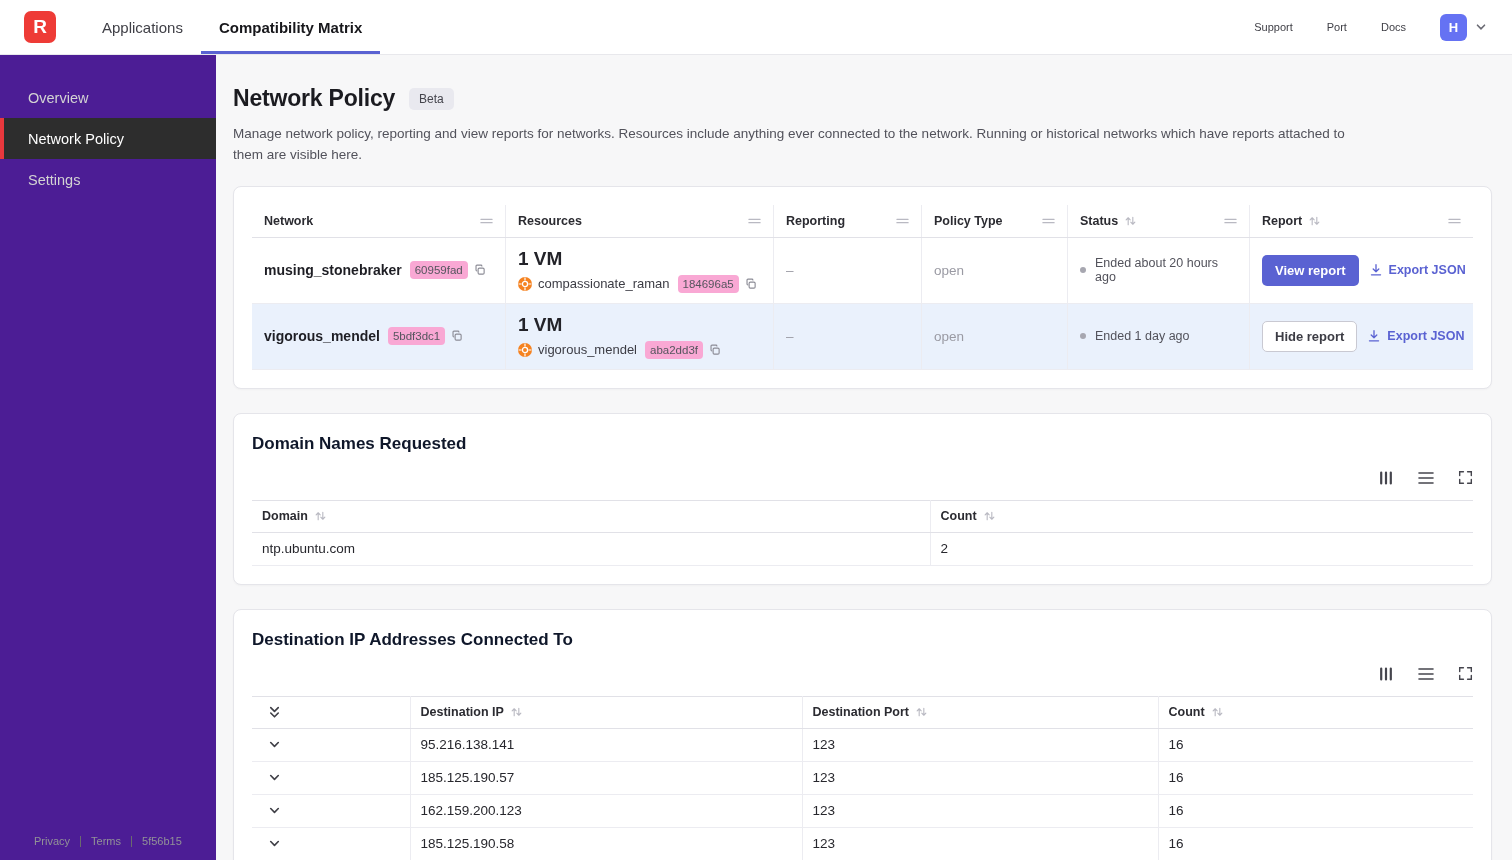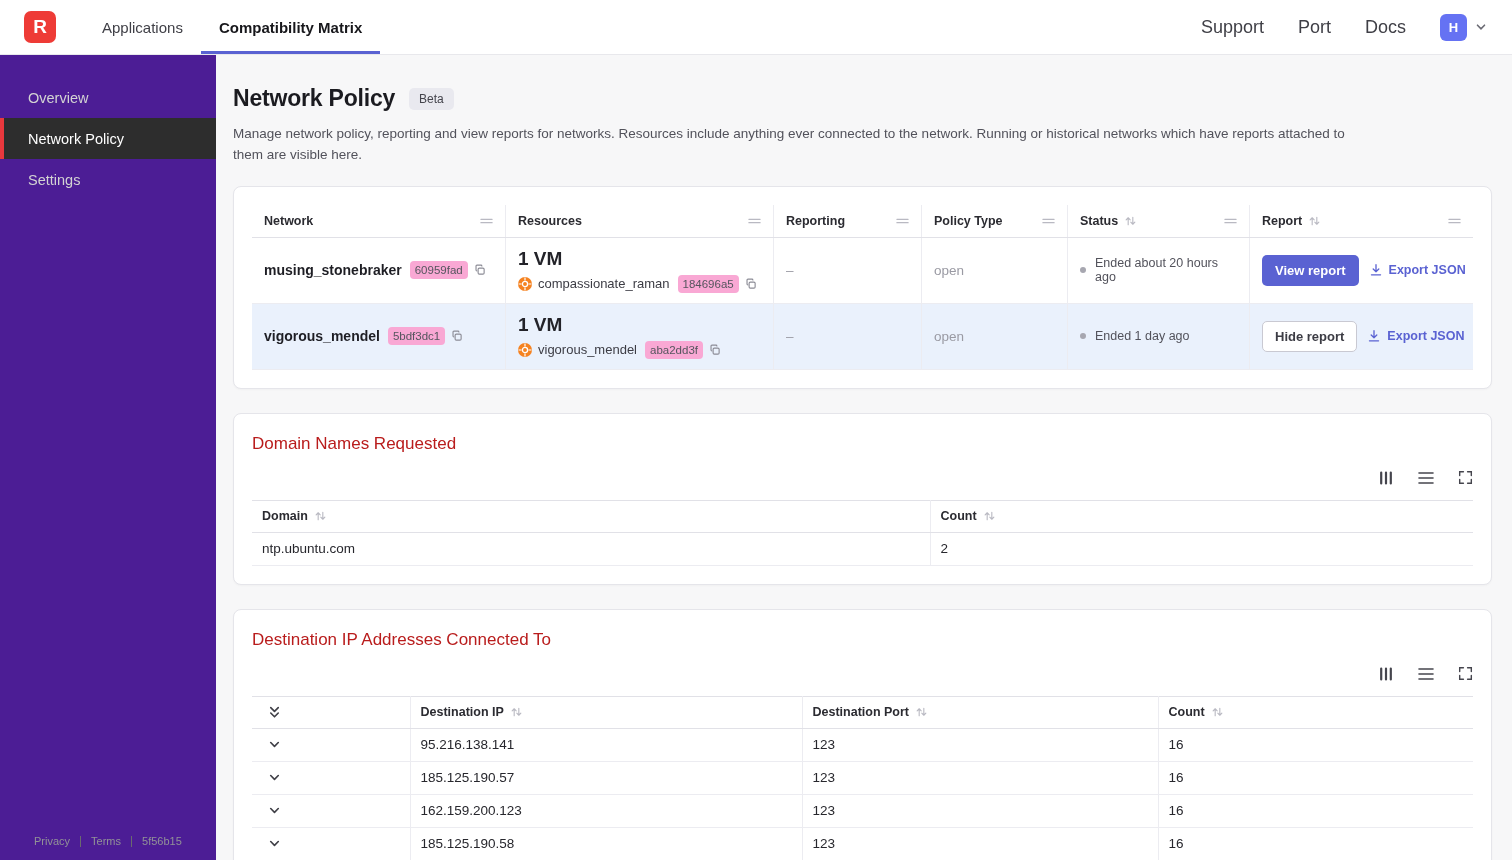--- a/index.html
+++ b/index.html
@@ -14,21 +14,21 @@
   html,body{width:1512px;height:860px;overflow:hidden}
   body{font-family:"Liberation Sans",sans-serif;background:#f7f7f8;color:#232327;font-size:14px}
 
   
   .navbar{height:55px;background:#fff;border-bottom:1px solid #e8e8ec;display:flex;align-items:stretch;padding:0 24px}
   .logo{width:32px;height:32px;border-radius:7px;background:var(--red);color:#fff;font-weight:bold;font-size:19px;display:flex;align-items:center;justify-content:center;align-self:center;cursor:pointer;flex:0 0 auto}
   .nav-tabs{display:flex;margin-left:28px}
   .nav-tab{display:flex;align-items:center;padding:0 18px;font-size:15px;color:#3f3f46;border-top:3px solid transparent;border-bottom:3px solid transparent;cursor:pointer;white-space:nowrap}
   .nav-tab.active{font-weight:700;color:#17171b;border-bottom-color:var(--accent)}
   .nav-right{margin-left:auto;display:flex;align-items:center;gap:34px}
-  .nav-link{font-size:18px;color:#3f3f46;cursor:pointer;white-space:nowrap}
+  .nav-link{font-size:11px;color:#3f3f46;cursor:pointer;white-space:nowrap}
   .user{display:flex;align-items:center;gap:7px;cursor:pointer}
   .avatar{width:27px;height:27px;border-radius:6px;background:#6572f3;color:#fff;font-size:13px;font-weight:700;display:flex;align-items:center;justify-content:center}
   .chev{color:#6b6b74;display:flex;align-items:center}
 
   
   .layout{display:flex;height:805px}
   .sidebar{width:216px;flex:0 0 216px;background:#4c1d95;display:flex;flex-direction:column;padding-top:22px}
   .side-item{height:41px;display:flex;align-items:center;padding-left:24px;border-left:4px solid transparent;color:#d3d3d3;font-size:14.5px;cursor:pointer}
   .side-item.active{background:#2d2d2d;border-left-color:var(--side-red);color:#fff}
   .side-footer{margin-top:auto;padding:14px 0 13px 34px;display:flex;align-items:center;gap:10px;font-size:11px;color:#929297}
@@ -40,21 +40,21 @@
   
   .page-header{margin-top:30px;display:flex;align-items:center;gap:14px}
   .page-title{font-size:23px;font-weight:700;color:#1b1b20;letter-spacing:-.2px}
   .badge{background:#e9e9ef;color:#44444c;font-size:12px;font-weight:500;padding:4px 10px;border-radius:5px}
   .page-desc{margin-top:11px;font-size:13.5px;line-height:1.58;color:#52525b;max-width:1115px}
 
   
   .card{background:#fff;border:1px solid var(--card-border);border-radius:8px;box-shadow:0 1px 2px rgba(0,0,0,.03)}
   .card.networks{margin-top:20px;padding:18px}
   .card.block{margin-top:24px;padding:20px 18px 18px}
-  .card-title{font-size:17px;font-weight:400;color:#b91c1c}
+  .card-title{font-size:17px;font-weight:700;color:#0f172a}
   .toolbar{display:flex;justify-content:flex-end;align-items:center;gap:24px;margin-top:16px;margin-bottom:14px;color:#45454d}
   .tool{cursor:pointer;display:flex;align-items:center}
 
   
   .ngrid{display:grid;grid-template-columns:254px 268px 148px 146px 182px 1fr}
   .nheader{border-bottom:1px solid #e1e1e7}
   .nheader .hcell{display:flex;align-items:center;gap:6px;padding:9px 12px;font-size:12.5px;font-weight:700;color:#2b2b31;border-right:1px solid #ececf1}
   .nheader .hcell:last-child{border-right:none}
   .hspacer{flex:1}
   .nrow{border-bottom:1px solid #ececf1}

